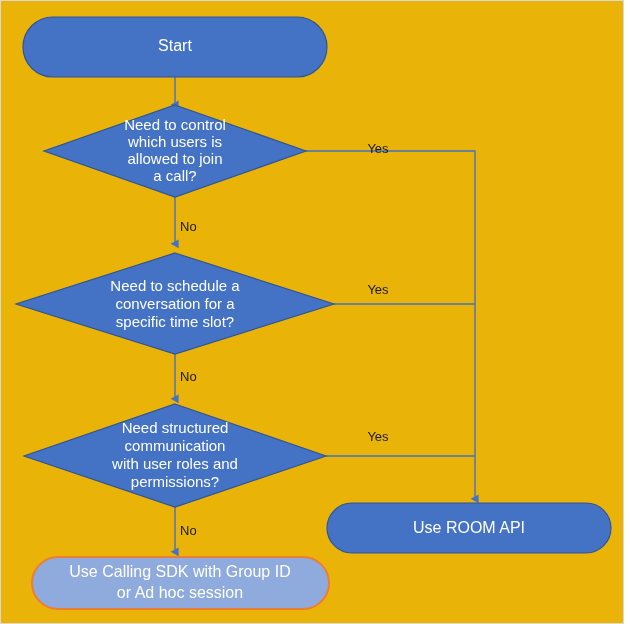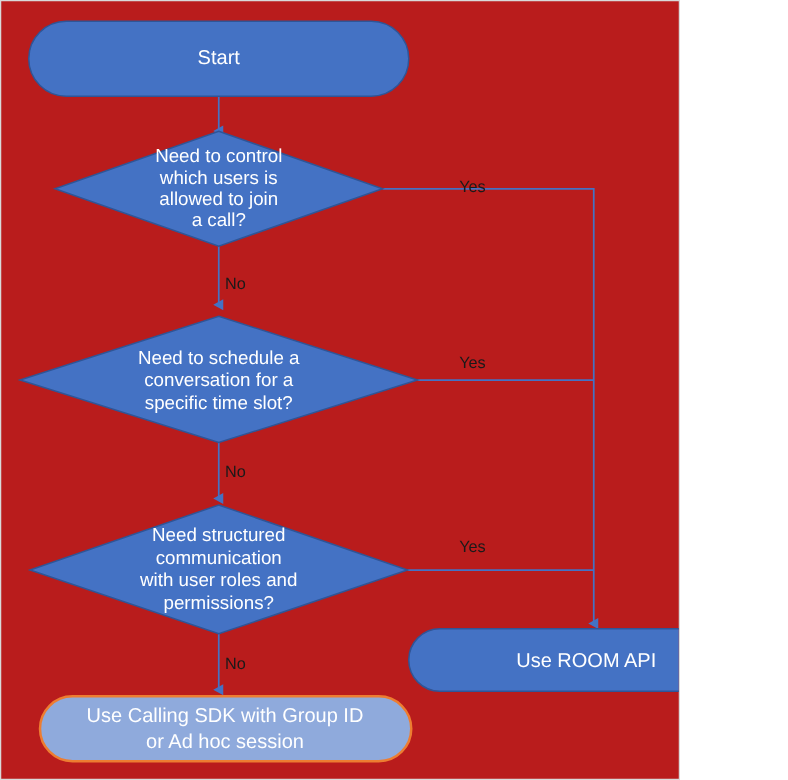--- a/index.html
+++ b/index.html
@@ -5,23 +5,23 @@
   html, body {
     margin: 0;
     padding: 0;
     background: #ffffff;
   }
   body {
     font-family: "Liberation Sans", sans-serif;
   }
   #flowchart-canvas {
     position: relative;
-    width: 544px;
+    width: 624px;
     height: 624px;
-    background: #b91c1c;
+    background: #eab308;
     border: 1px solid #d9d9d9;
     box-sizing: border-box;
     overflow: hidden;
   }
   svg.diagram {
     position: absolute;
     left: 0;
     top: 0;
     width: 630px;
     height: 624px;

